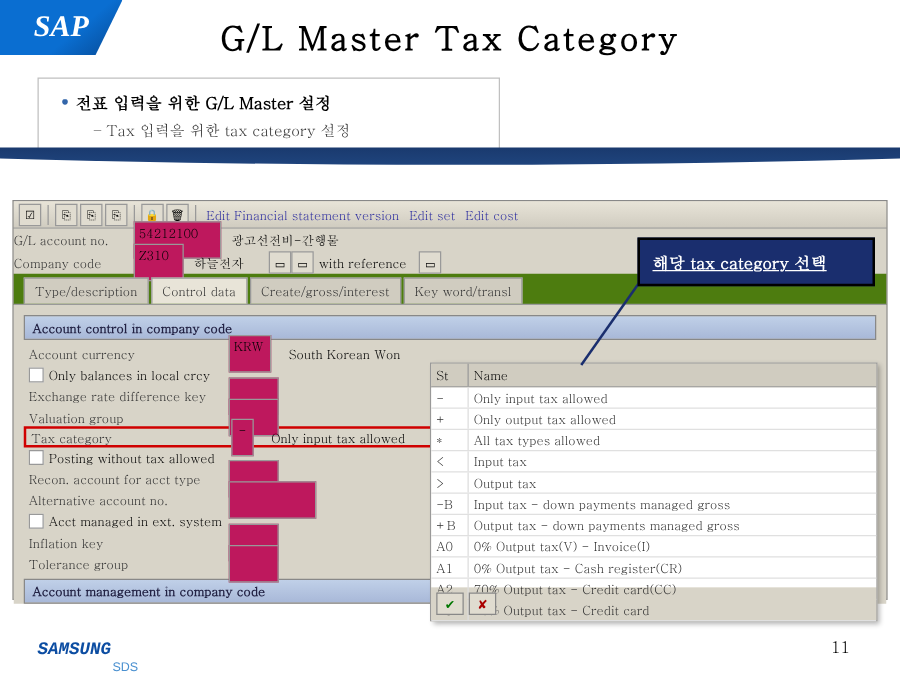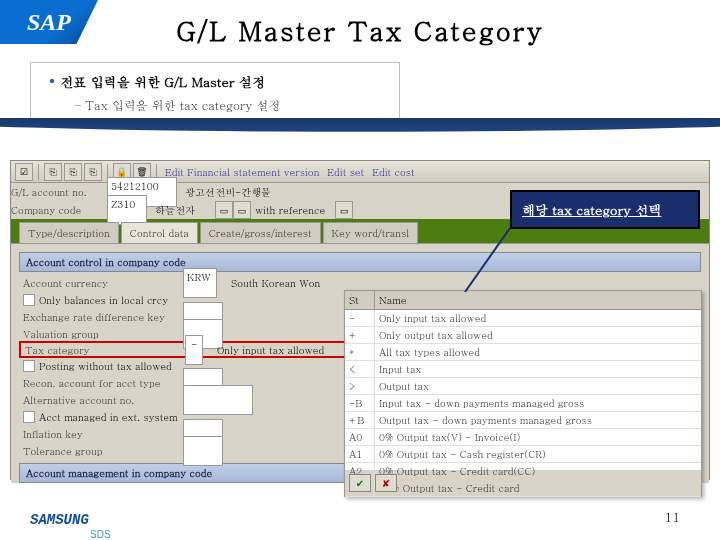--- a/index.html
+++ b/index.html
@@ -11,21 +11,21 @@
 .bullet-main:before{content:"• ";color:#36a;font-size:16px}
 .bullet-sub{font-size:12px;color:#333;margin-left:34px;margin-top:4px}
 .bullet-sub:before{content:"– "}
 .sap-screen{position:absolute;top:160px;left:10px;width:700px;height:320px;background:#d8d4c8;border:1px solid #888;font-family:'Courier New',monospace;font-size:10px}
 .toolbar{height:22px;background:linear-gradient(#e8e4d8,#d0ccc0);border-bottom:1px solid #999;display:flex;align-items:center;padding:0 4px;gap:2px}
 .tb-ico{width:18px;height:18px;background:#e0dcd0;border:1px solid #999;display:inline-flex;align-items:center;justify-content:center;font-size:9px}
 .tb-sep{width:1px;height:16px;background:#999;margin:0 3px}
 .tb-text{font-size:10px;color:#3030a0;padding:0 3px;white-space:nowrap}
 .hdr-row{display:flex;align-items:center;padding:2px 0;background:#d8d4c8;height:18px}
 .lbl{color:#333;font-size:10px;min-width:96px}
-.inp{background:#ffffff;border:1px solid #999;padding:1px 3px;font-size:10px;height:30px;display:inline-block}
+.inp{background:#be185d;border:1px solid #999;padding:1px 3px;font-size:10px;height:30px;display:inline-block}
 .chk{width:12px;height:12px;border:1px solid #999;background:#fff;display:inline-block;margin-right:4px;vertical-align:middle}
 .tabs{display:flex;padding:3px 8px 0;border-bottom:1px solid #999;background:#4d7c0f;font-size:10px}
 .tab{padding:3px 8px;border:1px solid #999;border-bottom:none;background:#d0ccc0;margin-right:2px;color:#333}
 .tab.active{background:#e8e4d8}
 .panel{background:#d8d4c8;padding:4px 8px 0}
 .panel-title{background:linear-gradient(#c0d0e8,#a8b8d8);border:1px solid #888;padding:2px 6px;font-size:10px;font-weight:bold;color:#224;margin:4px 0 2px}
 .field-row{display:flex;align-items:center;height:17px;padding:0 4px}
 .field-row .lbl{min-width:160px}
 .hl-row{border:2px solid #d00000;margin:-1px 0}
 .popup{position:absolute;top:290px;left:344px;width:358px;background:#e8e4d8;border:1px solid #999;box-shadow:2px 2px 4px rgba(0,0,0,.3);font-family:'Courier New',monospace;font-size:10px;z-index:5}
@@ -186,21 +186,21 @@
     <div class="popup-row">
         <div>A0</div>
         <div>0% Output tax(V) - Invoice(I)</div>
       </div>
     <div class="popup-row">
         <div>A1</div>
         <div>0% Output tax - Cash register(CR)</div>
       </div>
     <div class="popup-row">
         <div>A2</div>
-        <div>0% Output tax - Credit card(CC)</div>
+        <div>70% Output tax - Credit card(CC)</div>
       </div>
     <div class="popup-row">
         <div>A3</div>
         <div>10% Output tax - Credit card</div>
       </div>
   </div>
   <div class="popup-btns">
     <span class="popup-btn" style="color:#070">✔</span>
     <span class="popup-btn" style="color:#a00">✘</span>
   </div>

